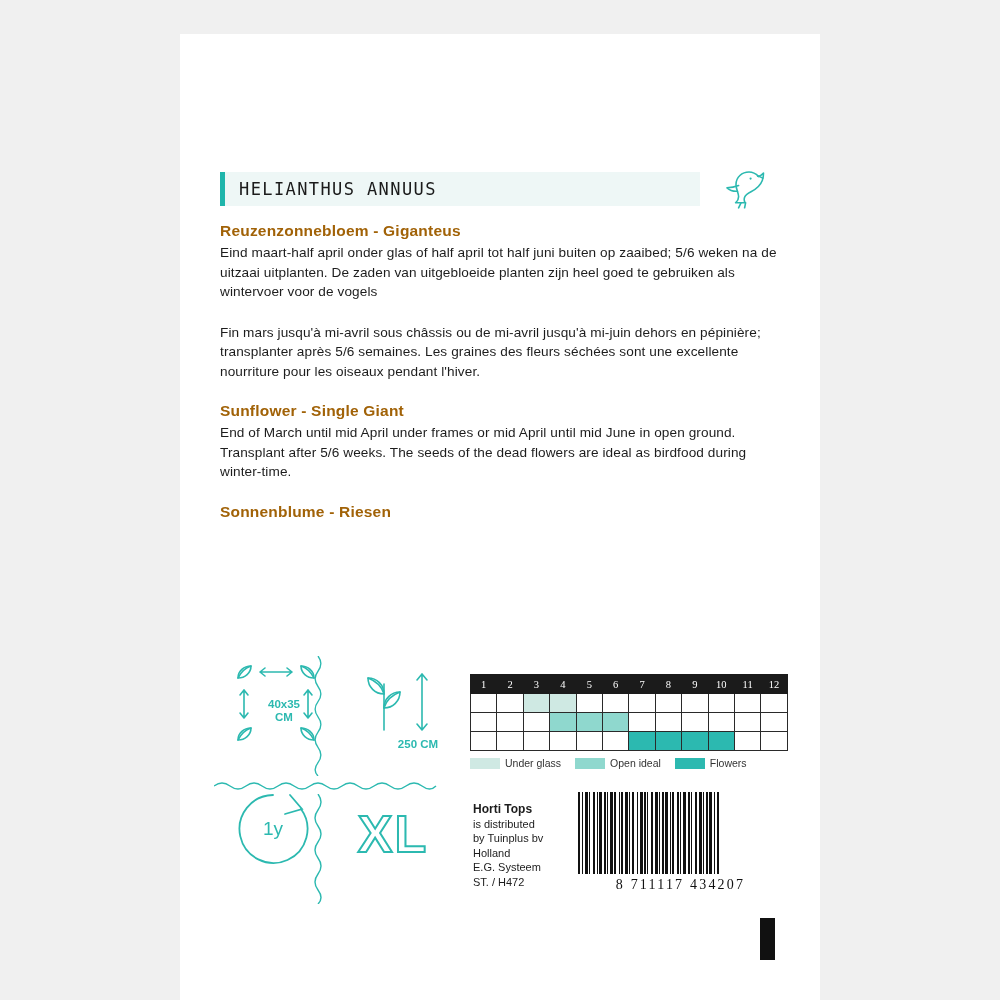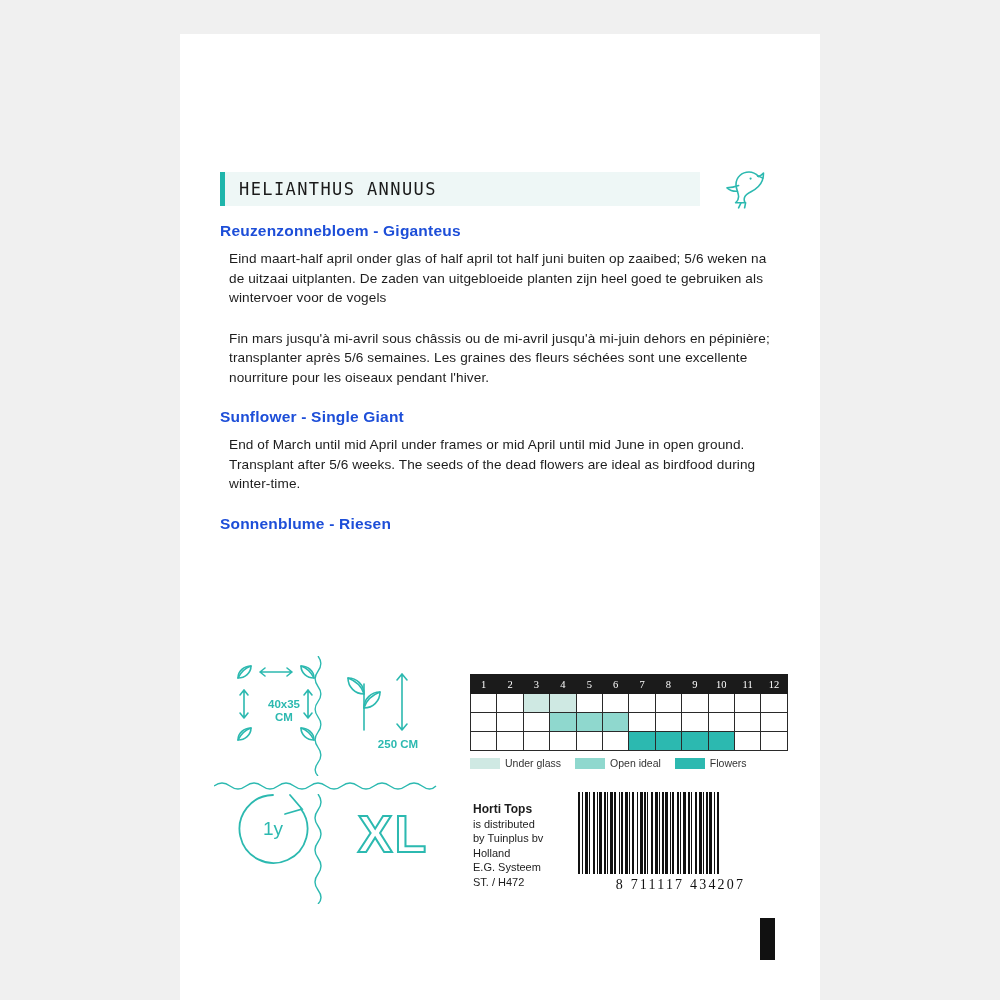--- a/index.html
+++ b/index.html
@@ -56,25 +56,25 @@
     position: absolute;
     left: 40px;
     top: 188px;
     width: 568px;
   }
   .block { margin-bottom: 21px; }
   .block h2 {
     margin: 0 0 3px 0;
     font-size: 15.5px;
     font-weight: bold;
-    color: #1d4ed8;
+    color: #a16207;
     letter-spacing: 0.2px;
   }
   .block p {
-    margin: 9px;
+    margin: 0;
     font-size: 13.6px;
     line-height: 19.5px;
     color: #1d1d1d;
     letter-spacing: 0.1px;
   }
   
   .icons {
     position: absolute;
     left: 28px;
     top: 618px;
@@ -229,21 +229,21 @@
       <div class="icon-label" style="position:absolute;left:34px;top:38px;width:56px;">
         <span>40x35</span><br>
         <span>CM</span>
       </div>
     </div>
 
     <svg class="divider-v" style="left:104px;top:4px;" width="12" height="126" viewBox="0 0 12 126">
       <path d="M6 0 q6 8 0 16 q-6 8 0 16 q6 8 0 16 q-6 8 0 16 q6 8 0 16 q-6 8 0 16 q6 8 0 16 q-6 8 0 14" fill="none" stroke="#2cb9b0" stroke-width="1.4"></path>
     </svg>
 
-    <div style="position:absolute;left:122px;top:8px;">
+    <div style="position:absolute;left:142px;top:8px;">
       <svg width="110" height="110" viewBox="0 0 110 110">
         <g fill="none" stroke="#2cb9b0" stroke-width="1.6" stroke-linecap="round" stroke-linejoin="round">
           <path d="M34 70V24"></path>
           <path d="M34 34c0-9-7-16-16-16 0 9 7 16 16 16z"></path>
           <path d="M34 48c0-9 7-16 16-16 0 9-7 16-16 16z"></path>
           <path d="M18 18c8 3 14 9 16 16M50 32c-8 3-14 9-16 16"></path>
           <path d="M72 14v56M72 14l-5 6M72 14l5 6M72 70l-5-6M72 70l5-6"></path>
         </g>
       </svg>
       <div class="icon-label" style="position:absolute;left:28px;top:78px;width:80px;">

